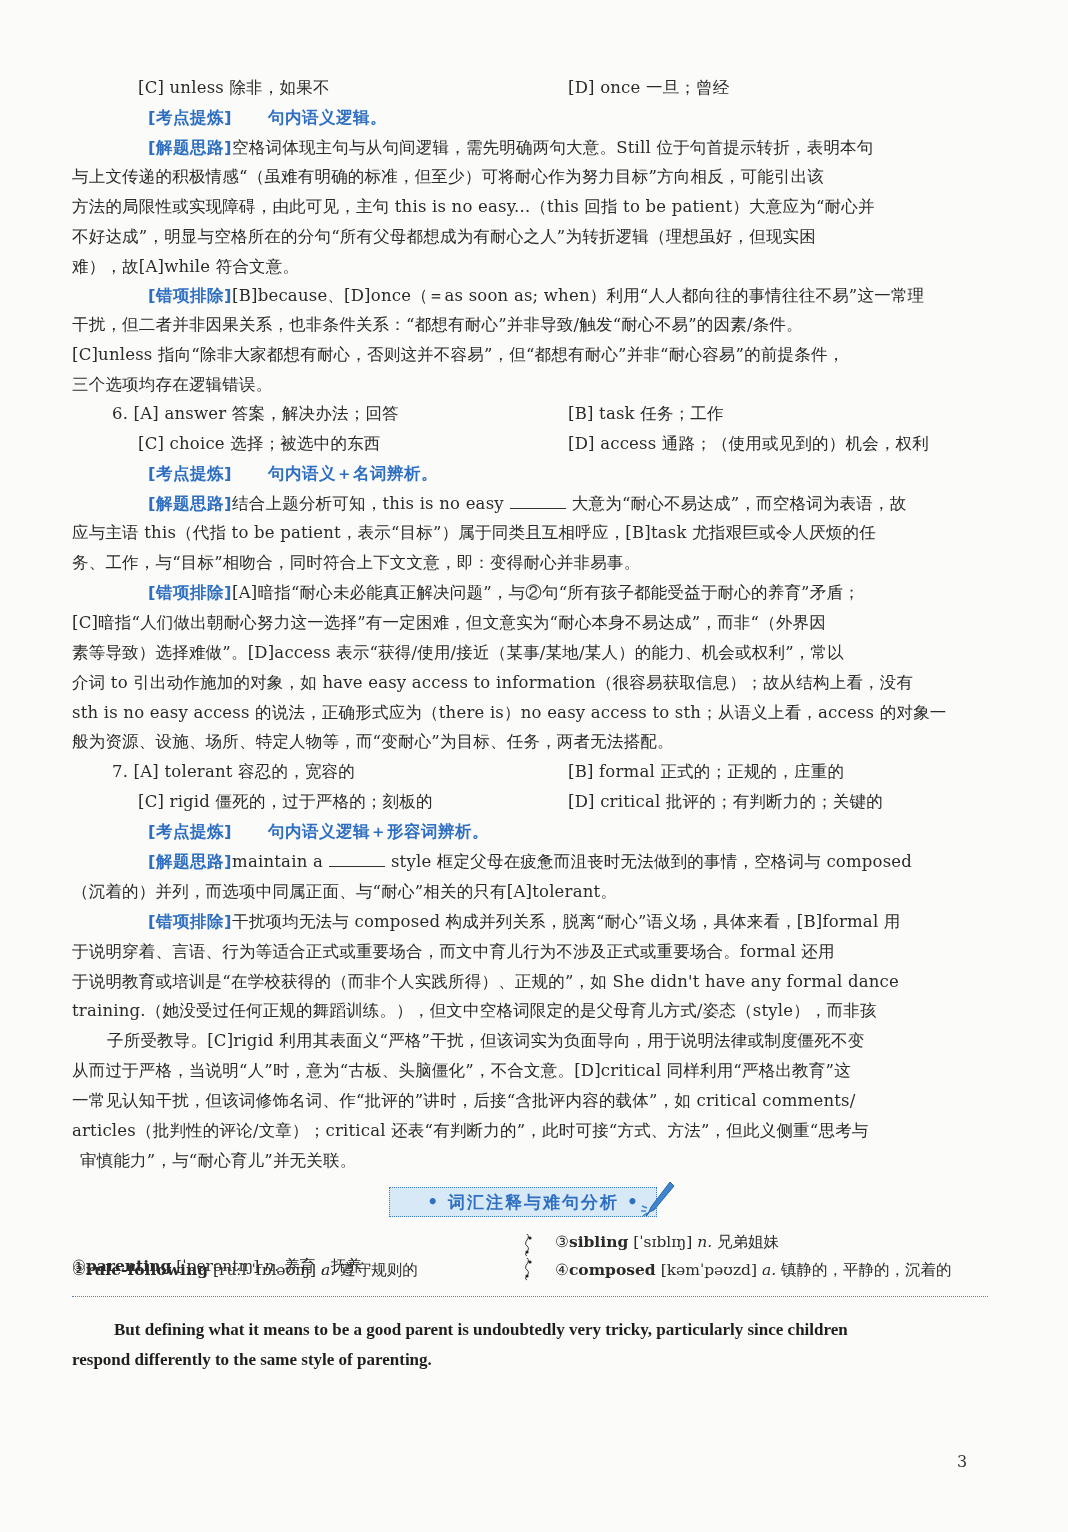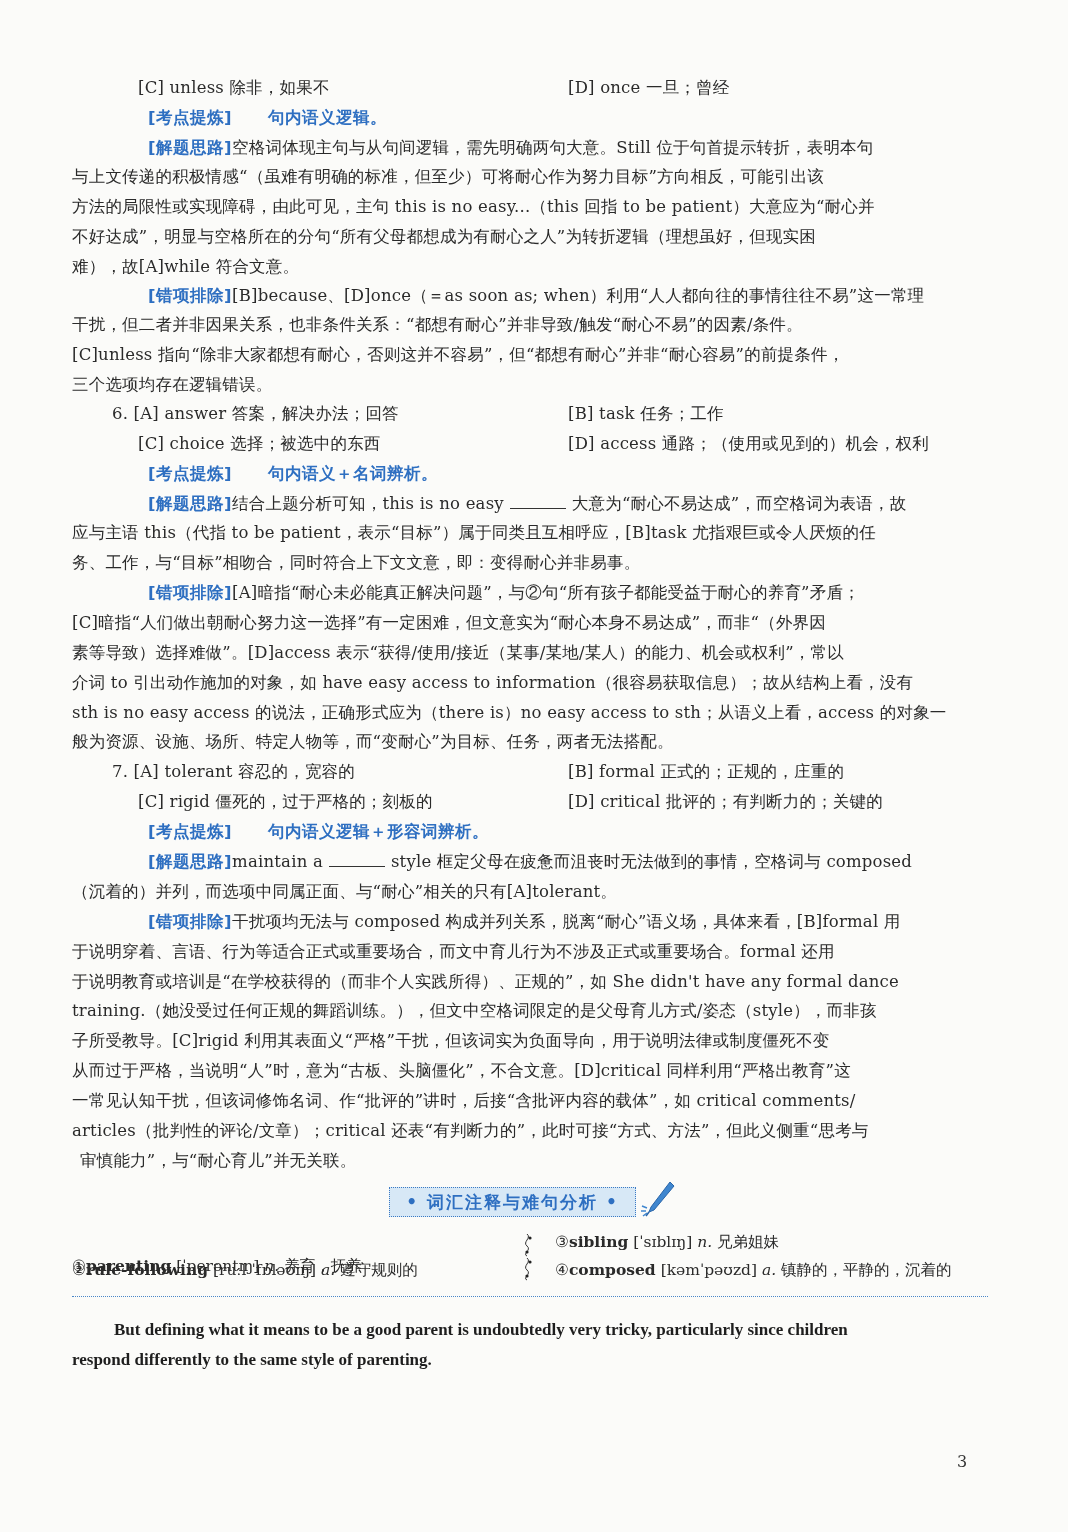--- a/index.html
+++ b/index.html
@@ -45,20 +45,21 @@
       left: 389px; top: 1187px;
       width: 245px; height: 28px;
       background: #d7e8f6;
       border: 1.5px dotted #3b7ac4;
       display: flex; align-items: center; justify-content: center;
       color: #2e6fc1;
       font-family: "DejaVu Sans", "Liberation Sans", sans-serif;
       font-weight: bold;
       font-size: 17px;
       letter-spacing: 2px;
+      padding-left: 21px;
     }
     .pen-icon { position: absolute; left: 640px; top: 1180px; width: 36px; height: 40px; }
     .vocab {
       position: absolute;
       font-size: 15.5px;
       line-height: 20px;
       white-space: nowrap;
     }
     .vocab b { font-weight: bold; }
     .vocab i { font-style: italic; }
@@ -148,21 +149,21 @@
     <span class="tag">[解题思路]</span><span>maintain a</span><span class="blank"></span><span>style 框定父母在疲惫而沮丧时无法做到的事情，空格词与 composed</span>
   </div>
   <div class="line" style="top:881px;">（沉着的）并列，而选项中同属正面、与“耐心”相关的只有[A]tolerant。</div>
 
   <div class="line indent" style="top:911px;">
     <span class="tag">[错项排除]</span><span>干扰项均无法与 composed 构成并列关系，脱离“耐心”语义场，具体来看，[B]formal 用</span>
   </div>
   <div class="line" style="top:941px;">于说明穿着、言语、行为等适合正式或重要场合，而文中育儿行为不涉及正式或重要场合。formal 还用</div>
   <div class="line" style="top:971px;">于说明教育或培训是“在学校获得的（而非个人实践所得）、正规的”，如 She didn't have any formal dance</div>
   <div class="line" style="top:1000px;">training.（她没受过任何正规的舞蹈训练。），但文中空格词限定的是父母育儿方式/姿态（style），而非孩</div>
-  <div class="line" style="top:1030px;">子所受教导。[C]rigid 利用其表面义“严格”干扰，但该词实为负面导向，用于说明法律或制度僵死不变</div>
+  <div class="line" style="top:1030px;margin-left:35px;">子所受教导。[C]rigid 利用其表面义“严格”干扰，但该词实为负面导向，用于说明法律或制度僵死不变</div>
   <div class="line" style="top:1060px;">从而过于严格，当说明“人”时，意为“古板、头脑僵化”，不合文意。[D]critical 同样利用“严格出教育”这</div>
   <div class="line" style="top:1090px;">一常见认知干扰，但该词修饰名词、作“批评的”讲时，后接“含批评内容的载体”，如 critical comments/</div>
   <div class="line" style="top:1120px;">articles（批判性的评论/文章）；critical 还表“有判断力的”，此时可接“方式、方法”，但此义侧重“思考与</div>
   <div class="line" style="top:1150px;margin-left:8px;">审慎能力”，与“耐心育儿”并无关联。</div>
 
   <div class="vocab-header">• 词汇注释与难句分析 •</div>
   <svg class="pen-icon" viewBox="0 0 36 40">
     <path d="M30 2 L34 6 L14 30 L9 32 L11 27 Z" fill="#3f86cf" stroke="#2a65a8" stroke-width="1"></path>
     <path d="M9 32 L6 36" stroke="#2a65a8" stroke-width="1.5"></path>
     <path d="M2 26 L7 28 M1 31 L6 31 M3 36 L7 33" stroke="#3f86cf" stroke-width="1.5"></path>

